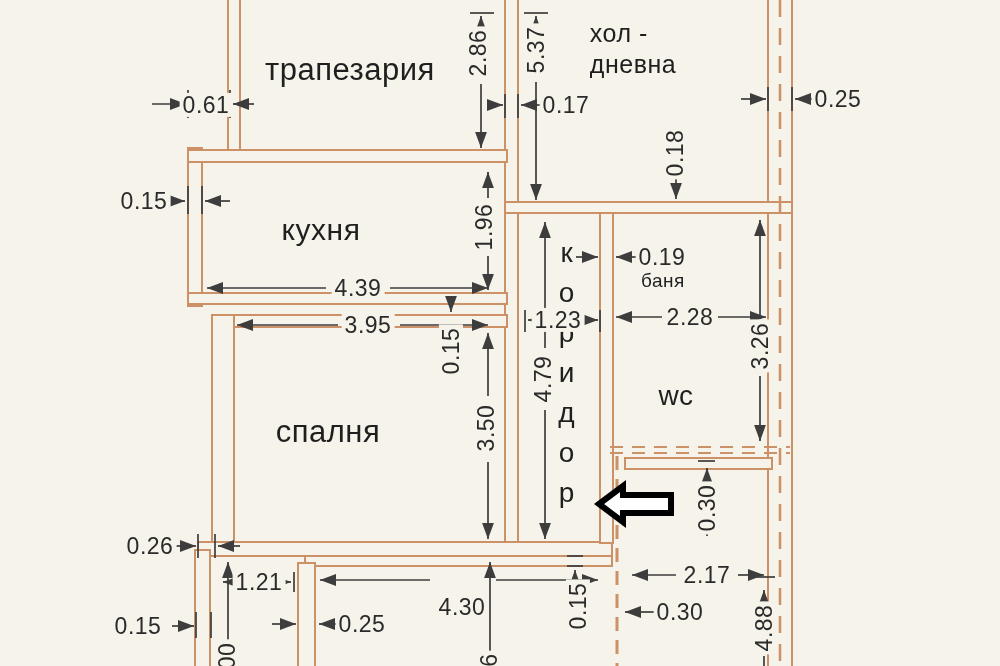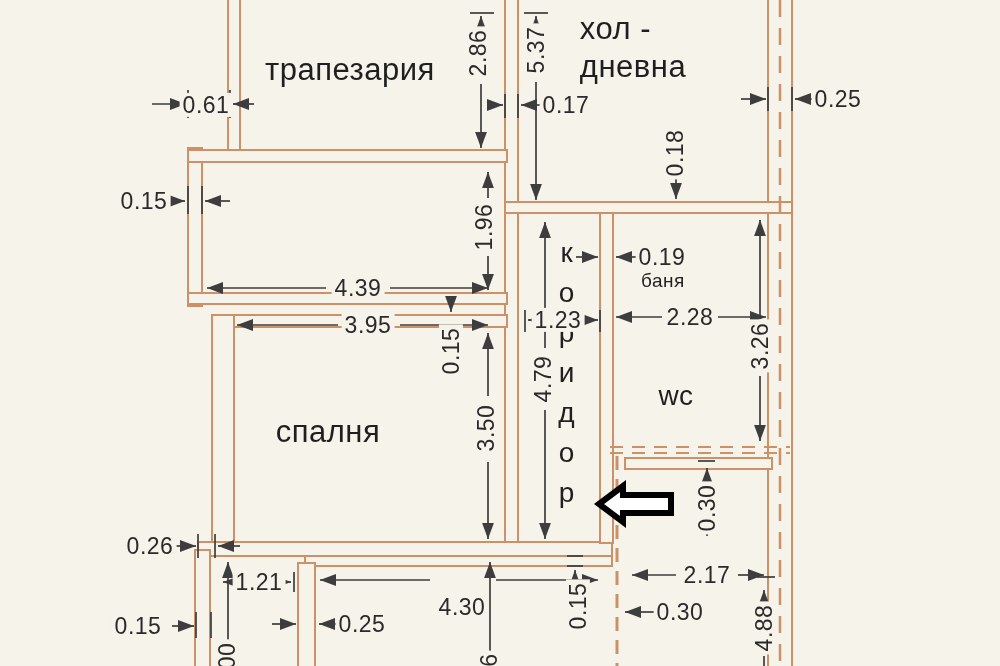--- a/index.html
+++ b/index.html
@@ -172,22 +172,23 @@
 
       <line class="dl" x1="490" y1="598" x2="490" y2="562" marker-end="url(#ah)"></line>
       <line class="dl" x1="490" y1="598" x2="490" y2="668"></line>
     </g>
 
     <path d="M599,504 L623,486 L623,495 L671,495 L671,513 L623,513 L623,522 Z" fill="#ffffff" stroke="#000000" stroke-width="6" stroke-linejoin="miter"></path>
   </svg>
 
   <div class="labels">
       <div class="lbl room" style="left: 350px; top: 70px; font-size: 31px;">трапезария</div>
-      <div class="lbl room" style="left: 633px; top: 48px; font-size: 31px; text-align: left;">хол -
+      <div class="lbl room" style="left: 633px; top: 48px; font-size: 25px; text-align: left;">хол -
 дневна</div>
+      <div class="lbl room" style="left: 321px; top: 230px; font-size: 30px;">кухня</div>
       <div class="lbl room" style="left: 328px; top: 432px; font-size: 31px;">спалня</div>
       <div class="lbl room" style="left: 663px; top: 281px; font-size: 19px;">баня</div>
       <div class="lbl room" style="left: 676px; top: 396px; font-size: 28px;">wc</div>
       <div class="lbl room vert" style="left: 566px; top: 377px; font-size: 28px;">коридор</div>
       <div class="lbl dim" style="left: 206px; top: 105px;">0.61</div>
       <div class="lbl dim" style="left: 144px; top: 201px;">0.15</div>
       <div class="lbl dim rot" style="left: 478px; top: 53px;">2.86</div>
       <div class="lbl dim rot" style="left: 536px; top: 50px;">5.37</div>
       <div class="lbl dim" style="left: 566px; top: 105px;">0.17</div>
       <div class="lbl dim rot" style="left: 675px; top: 153px;">0.18</div>

